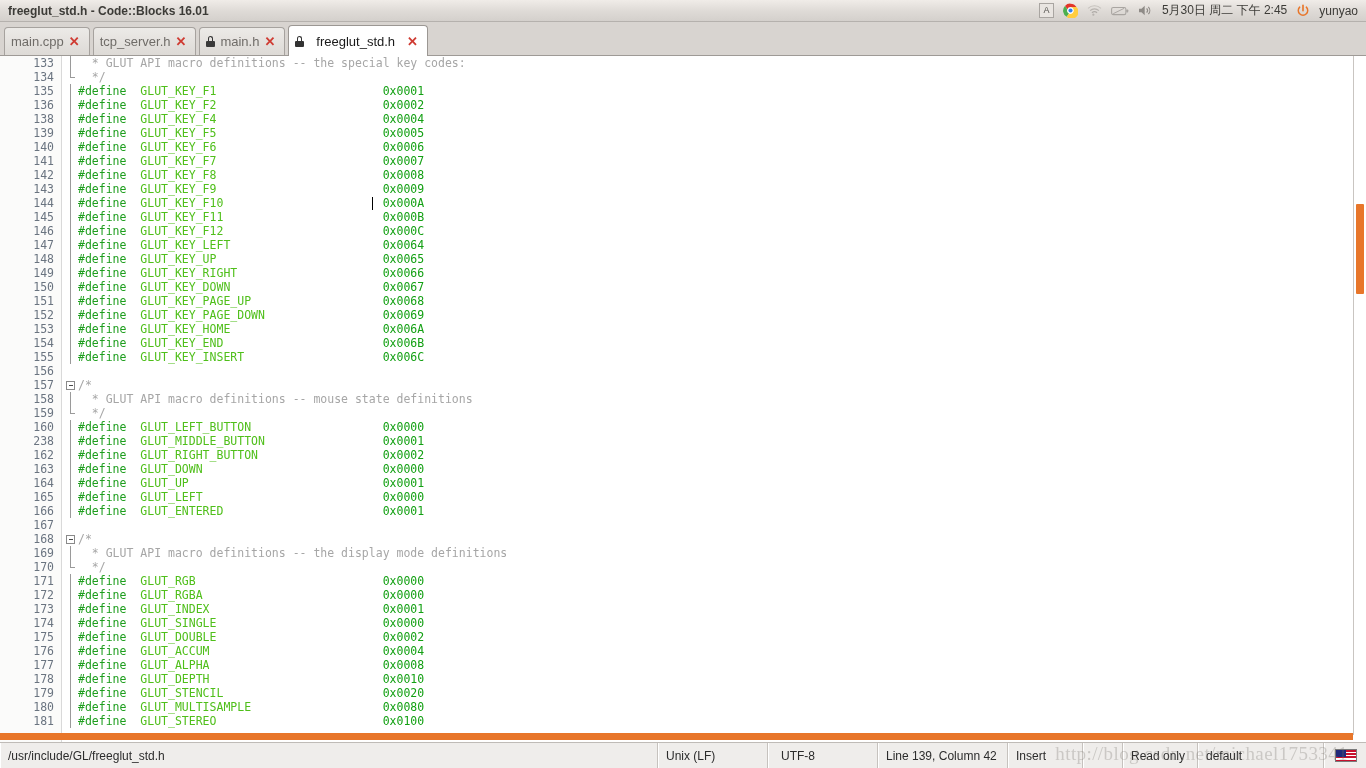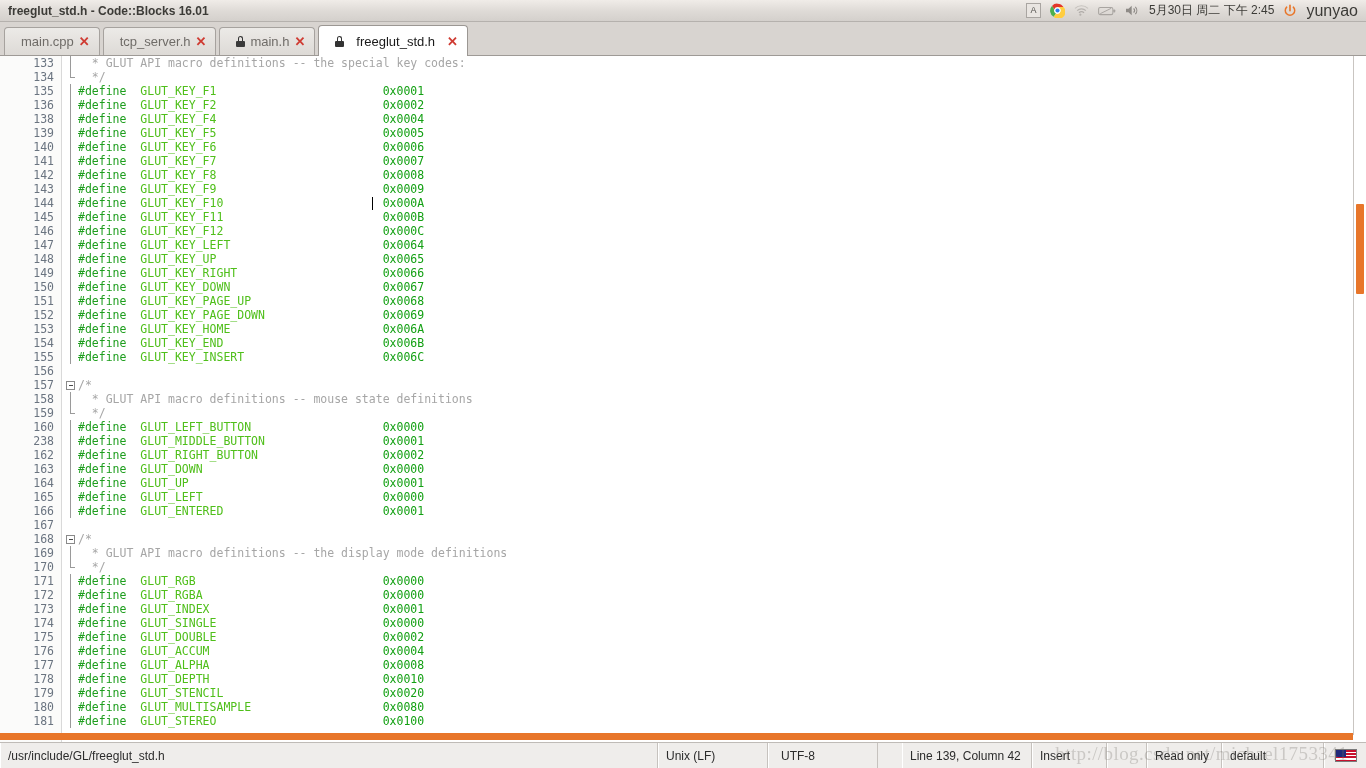--- a/index.html
+++ b/index.html
@@ -25,33 +25,33 @@
     margin-left: auto; display: flex; align-items: center;
     gap: 9px; padding-right: 8px; height: 22px;
   }
   .ind { display: flex; align-items: center; justify-content: center; }
   #kbd-ind {
     width: 15px; height: 15px; border: 1px solid #a9a5a1; background: #e9e5e1;
     font-size: 9px; color: #55534f; line-height: 13px; text-align: center;
     font-family: "Liberation Sans", sans-serif;
   }
   #panel-clock { font-size: 12px; color: #3c3b37; white-space: nowrap; }
-  #panel-user { font-size: 16px; color: #3c3b37; white-space: nowrap; }
+  #panel-user { font-size: 12px; color: #3c3b37; white-space: nowrap; }
 
   
   #tabbar {
     position: absolute; left: 0; top: 22px; width: 1366px; height: 34px;
     background: #d8d4d0;
     border-bottom: 1px solid #9e9a96;
     display: flex; align-items: flex-end;
     padding-left: 4px;
   }
   .tab {
     display: flex; align-items: center; gap: 5px;
-    height: 28px; padding: 0 9px 0 16px;
+    height: 28px; padding: 0 9px 0 6px;
     margin-right: 3px;
     background: linear-gradient(to bottom, #eceae7 0%, #dddad6 100%);
     border: 1px solid #a6a29e; border-bottom: none;
     border-radius: 4px 4px 0 0;
     font-size: 13px; color: #6f6c68;
     white-space: nowrap; cursor: default;
   }
   .tab.active {
     background: #ffffff;
     color: #1a1a1a;
@@ -174,21 +174,21 @@
   .sb {
     display: flex; align-items: center;
     padding: 0 7px;
     border-right: 1px solid #c6c2be;
     border-left: 1px solid #ffffff;
     white-space: nowrap;
   }
   #sb-path { flex: 0 0 658px; }
   #sb-eol { flex: 0 0 110px; }
   #sb-enc { flex: 0 0 110px; padding-left: 12px; }
-  #sb-pos { flex: 0 0 130px; margin-left: 24px; }
+  #sb-pos { flex: 0 0 130px; }
   #sb-mode { flex: 0 0 75px; }
   #sb-gap { flex: 0 0 40px; }
   #sb-ro { flex: 0 0 75px; }
   #sb-style { flex: 1 1 auto; }
   #sb-flag {
     flex: 0 0 42px; justify-content: center; border-right: none;
   }
   .flag-ico {
     width: 22px; height: 13px; position: relative; overflow: hidden;
     border: 1px solid #7a7a7a;

